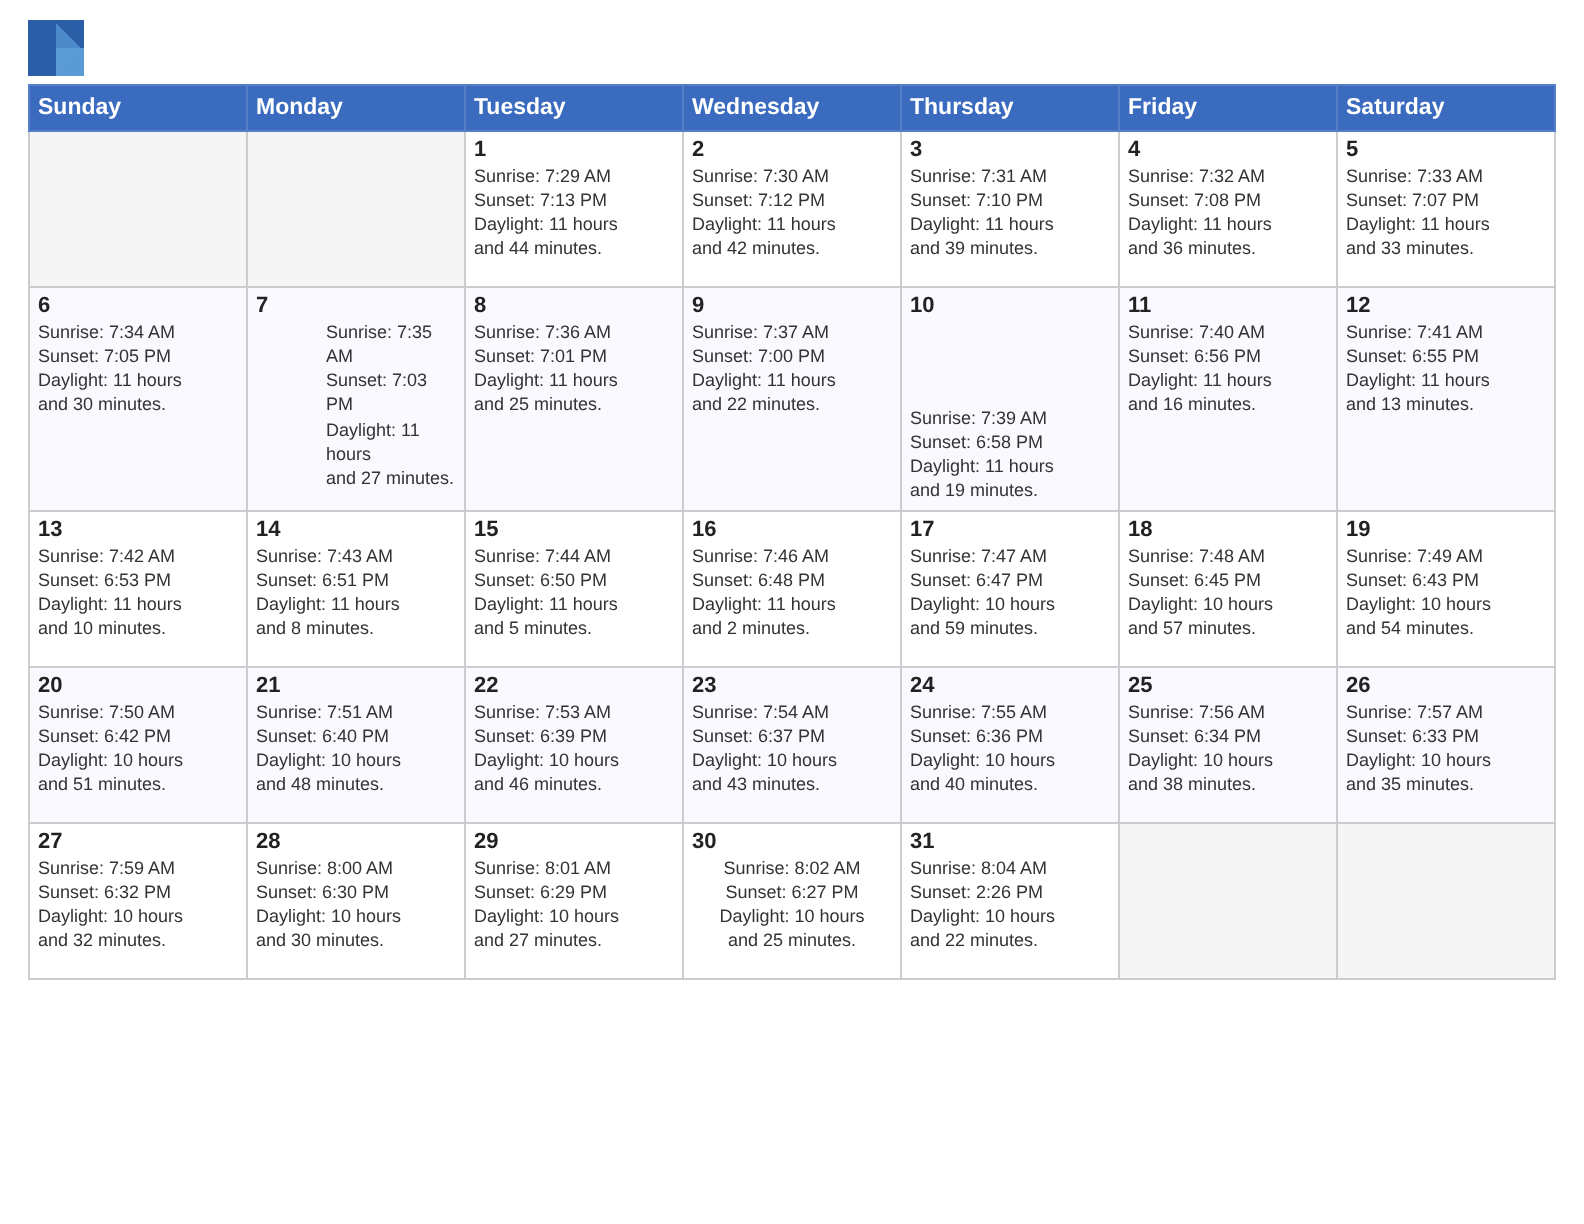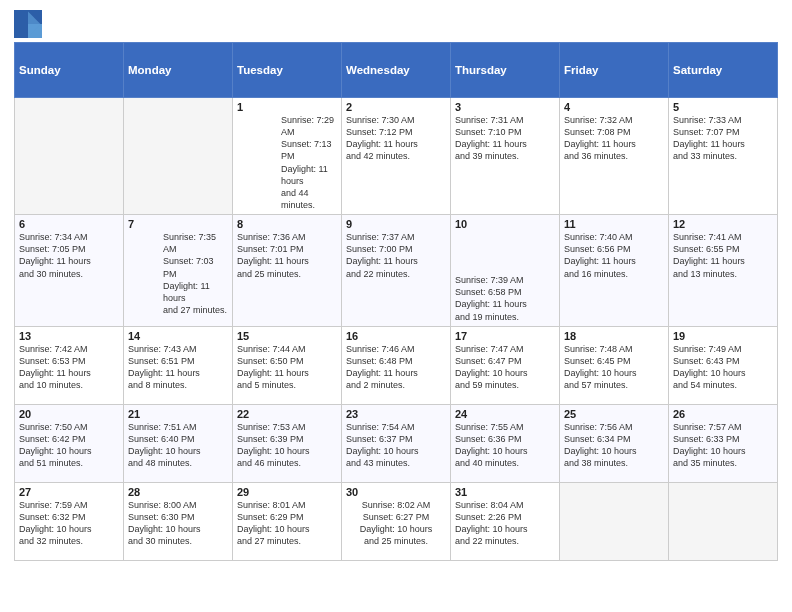--- a/index.html
+++ b/index.html
@@ -51,21 +51,21 @@
     table {
       width: 100%;
       border-collapse: collapse;
       table-layout: fixed;
     }
     th {
       background: #3a6bbf;
       color: #fff;
       font-size: 11.5px;
       font-weight: bold;
-      padding: 21px 4px;
+      padding: 5px 4px;
       text-align: left;
       border: 1px solid #5580c8;
     }
     td {
       border: 1px solid #ccc;
       vertical-align: top;
       padding: 3px 4px;
       font-size: 9.5px;
       color: #222;
       height: 78px;
@@ -123,21 +123,21 @@
           <th>Friday</th>
           <th>Saturday</th>
         </tr>
     </thead>
     <tbody id="calendar-body">
     <tr>
           <td class="empty"></td>
           <td class="empty"></td>
           <td>
             <div class="day-num">1</div>
-            <div class="day-detail" style="white-space: pre-line; margin-left: 44px;">Sunrise: 7:29 AM
+            <div class="day-detail" style="white-space: pre-line;">Sunrise: 7:29 AM
 Sunset: 7:13 PM
 Daylight: 11 hours
 and 44 minutes.</div>
           </td>
           <td>
             <div class="day-num">2</div>
             <div class="day-detail" style="white-space: pre-line;">Sunrise: 7:30 AM
 Sunset: 7:12 PM
 Daylight: 11 hours
 and 42 minutes.</div>

